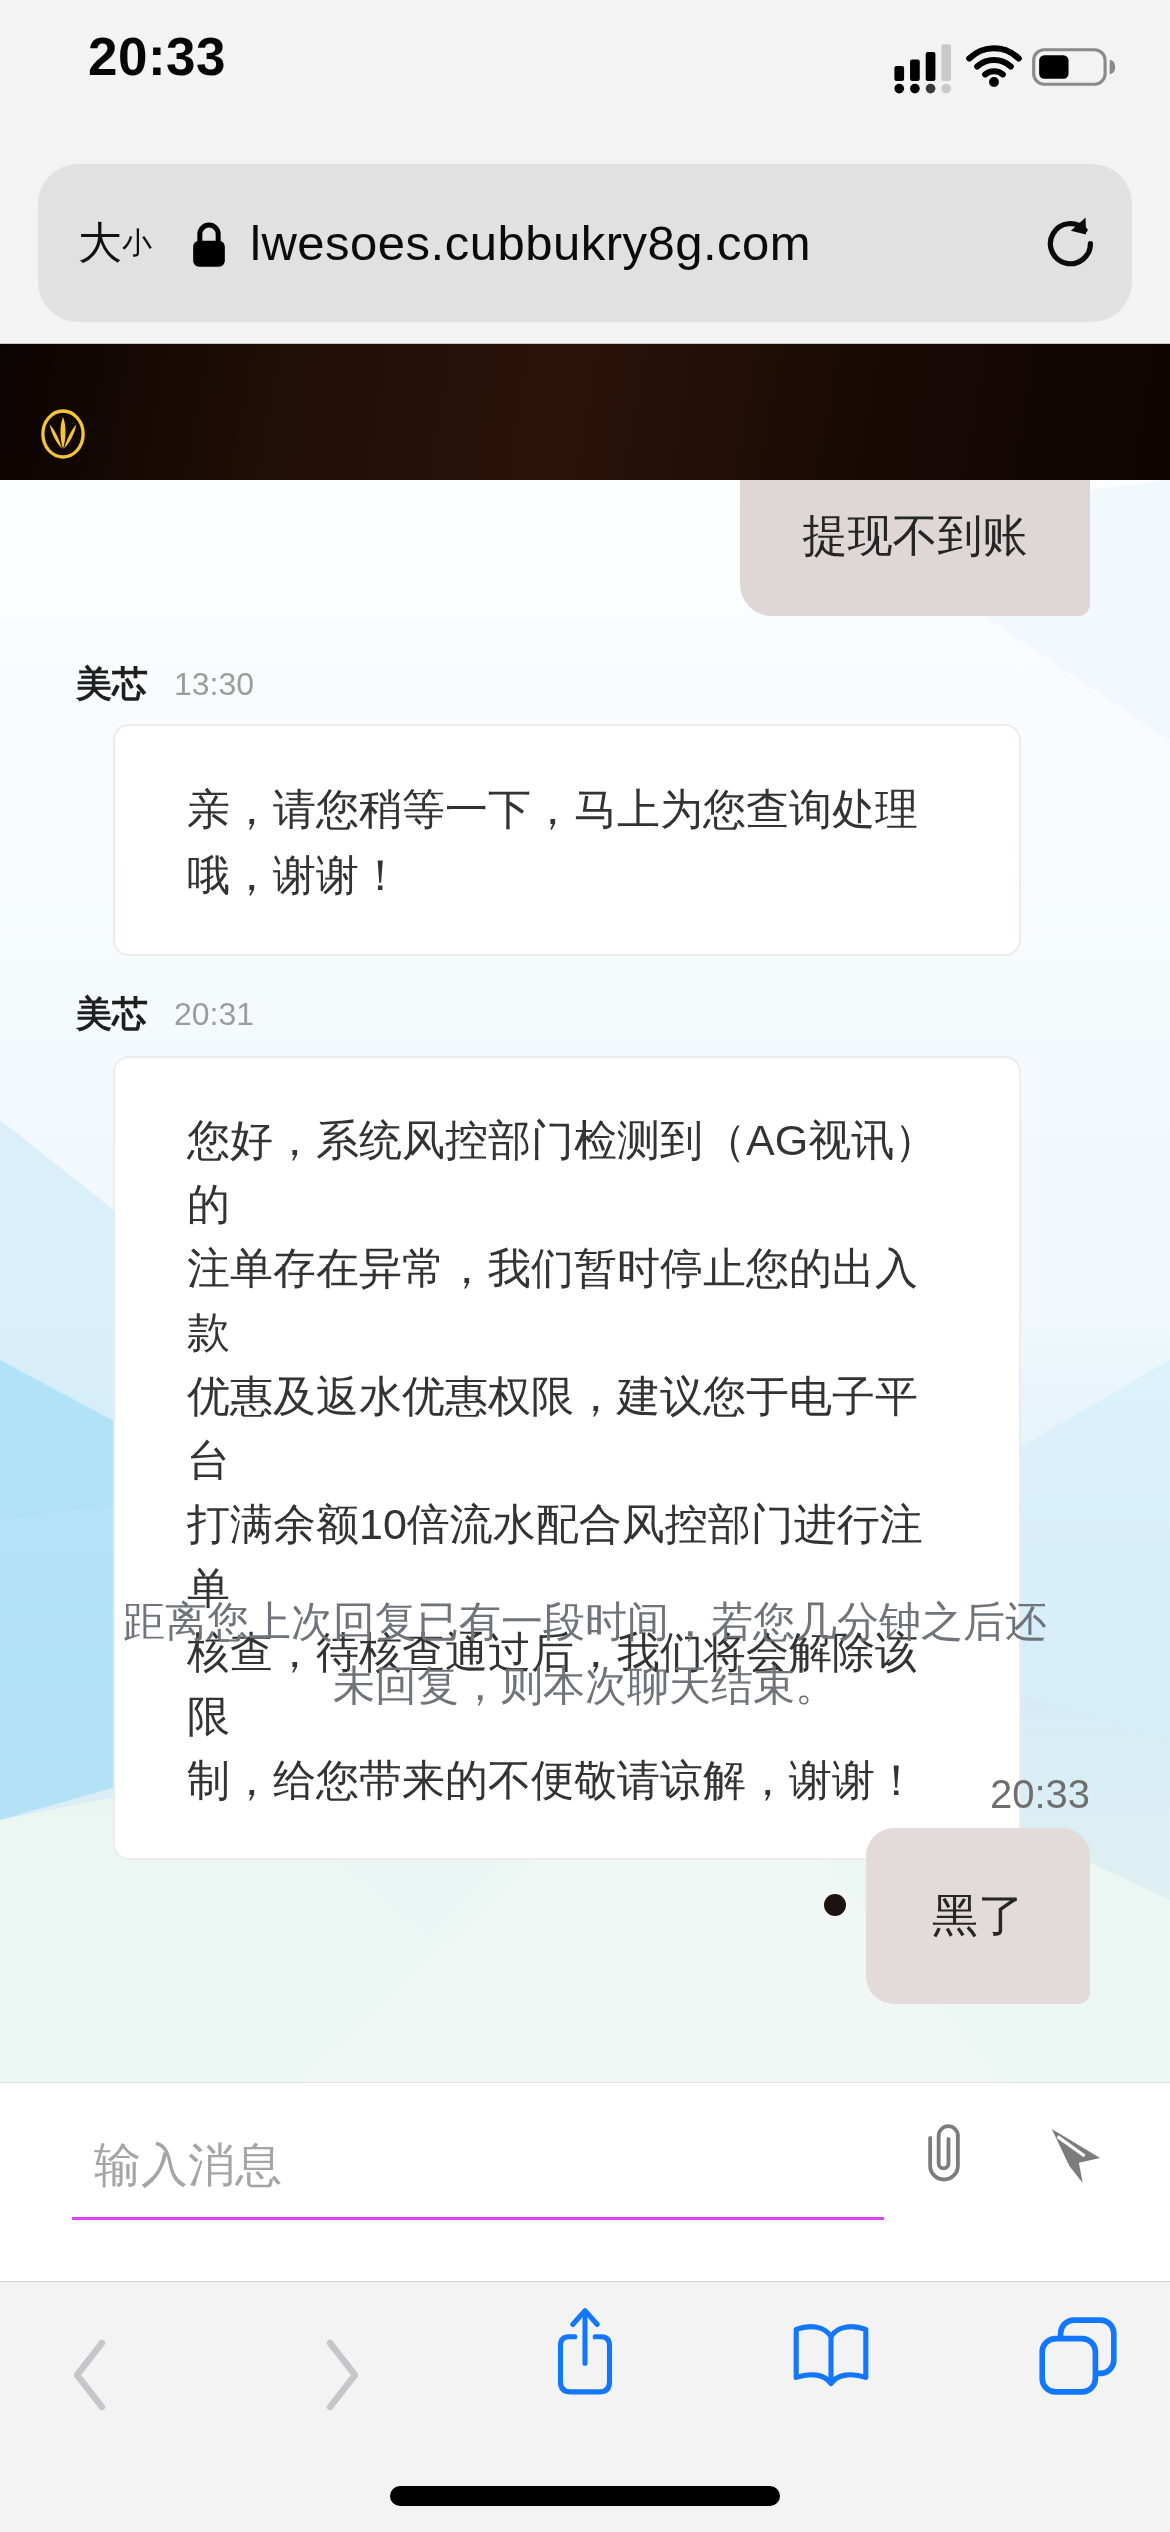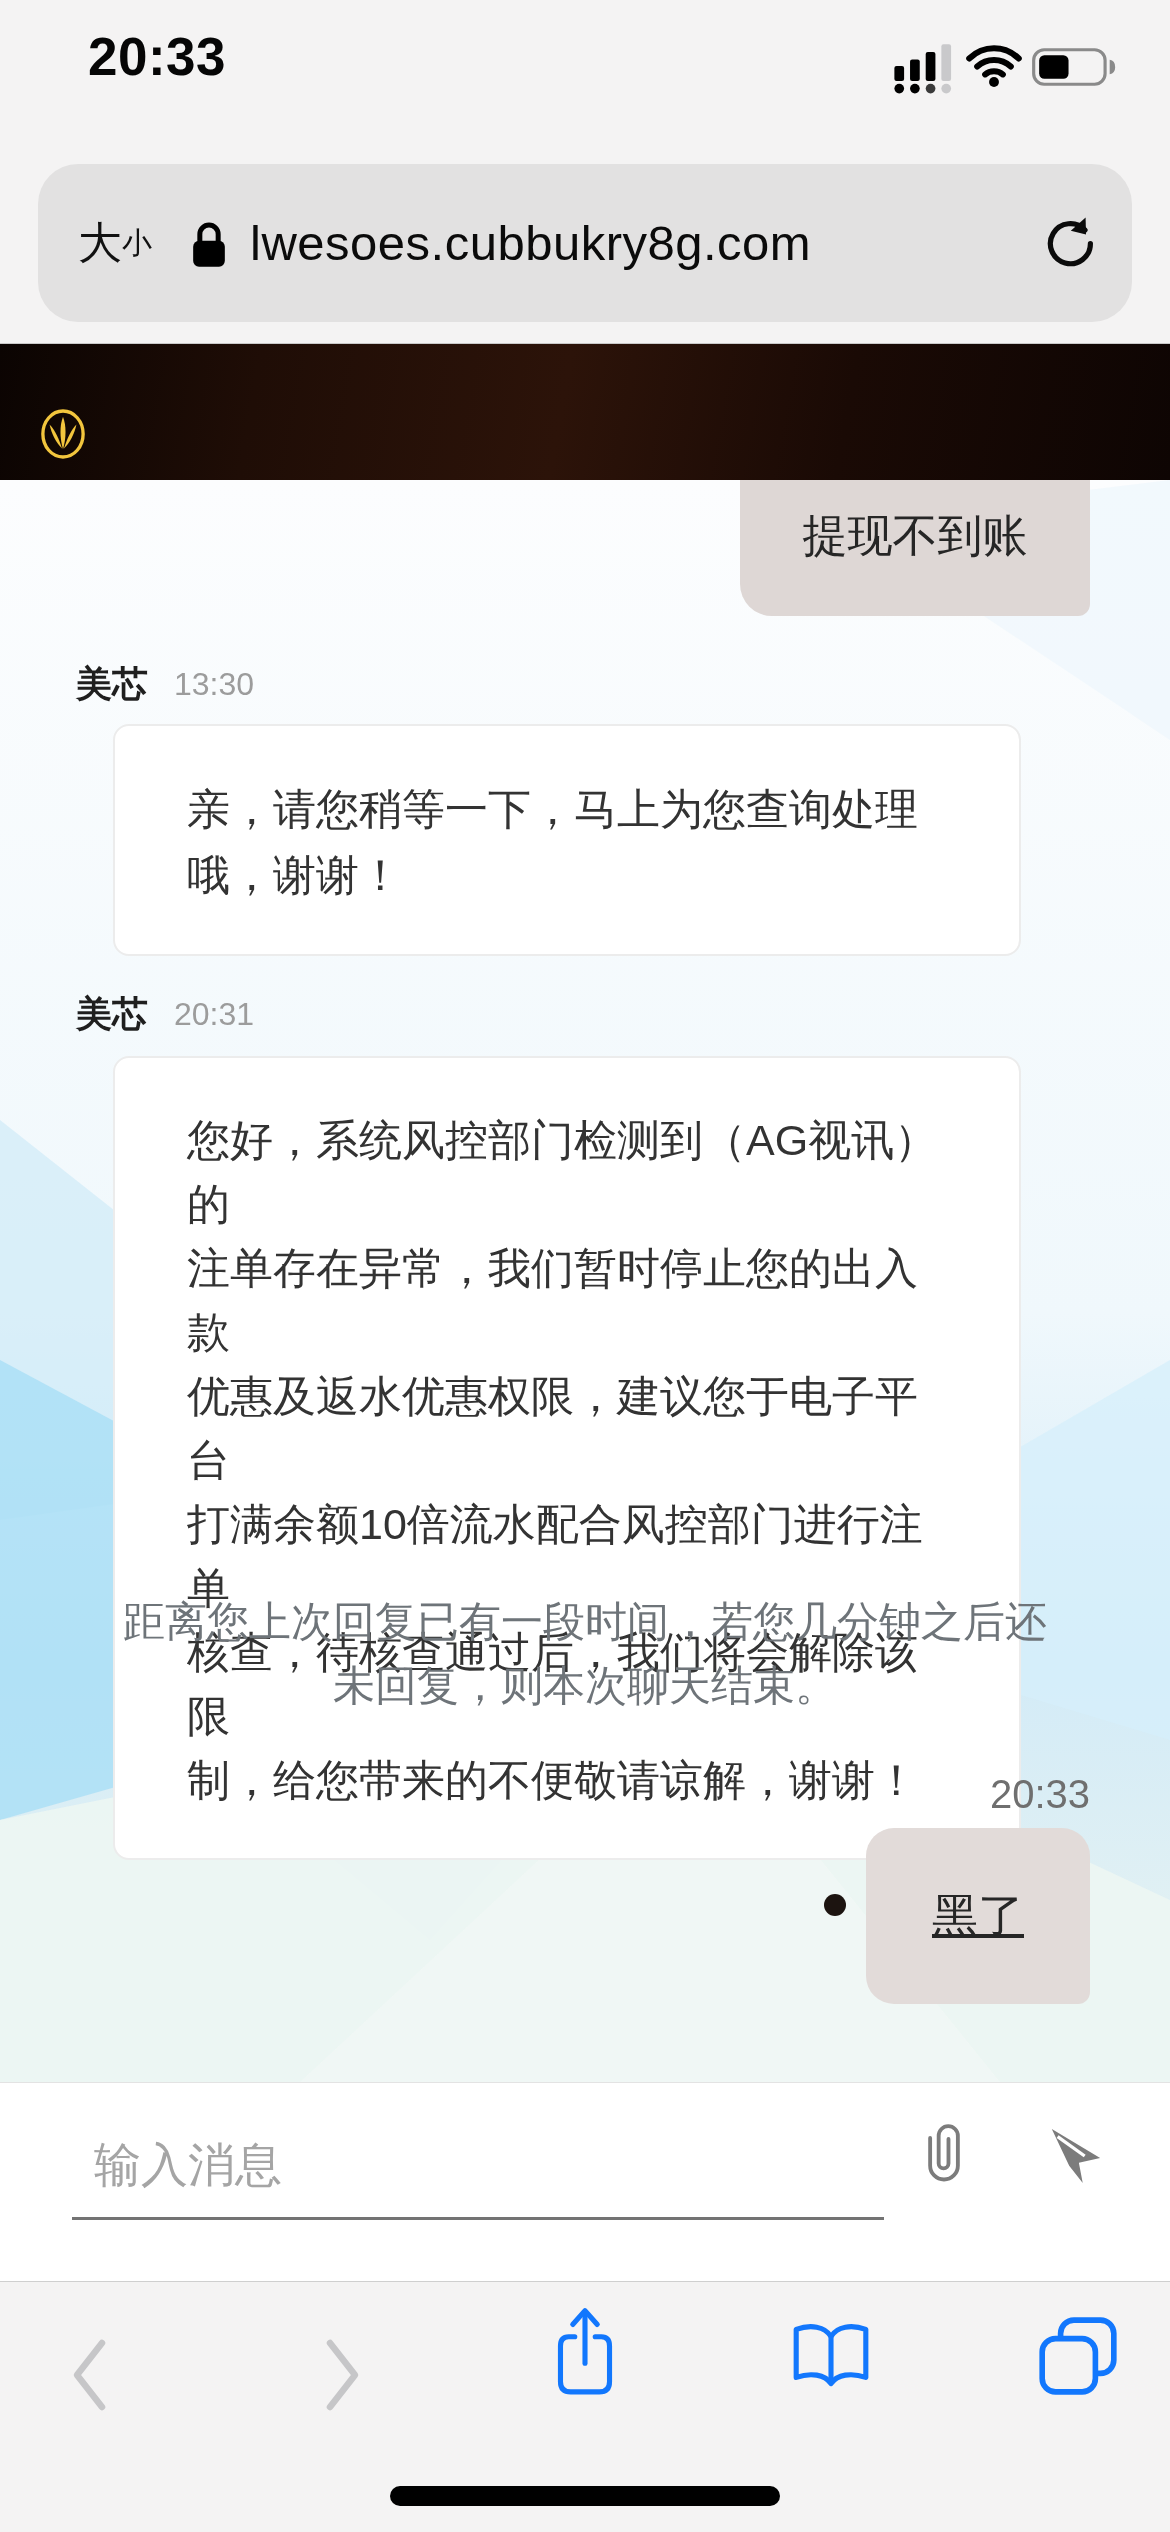--- a/index.html
+++ b/index.html
@@ -47,26 +47,26 @@
   .bubble-user{background:#ded7d5;color:#262626;}
   .msg1{position:absolute;left:740px;top:0;width:350px;height:136px;border-radius:0 0 12px 32px;font-size:45px;display:flex;justify-content:center;padding-top:26px;box-sizing:border-box;}
   .name-row{position:absolute;left:76px;display:flex;align-items:center;gap:26px;}
   .agent-name{font-size:36px;font-weight:600;color:#1f1f1f;}
   .msg-time{font-size:32px;color:#9c9c9c;}
   .bubble-agent{position:absolute;left:80px;width:908px;background:#ffffff;border:2px solid #ececec;border-radius:16px;box-sizing:border-box;font-size:43px;color:#333;line-height:66px;padding:50px 64px 46px 72px;white-space:pre-line;margin-left:33px;}
   .nr1{top:180px;} .b1{top:244px;}
   .nr2{top:510px;} .b2{top:576px;line-height:64px;}
   .notice{position:absolute;left:65px;top:1110px;width:1040px;text-align:center;font-size:42px;color:#6e7479;line-height:64px;white-space:pre-line;}
   .time2{position:absolute;right:80px;top:1292px;font-size:40px;color:#6f6f6f;}
-  .msg2{position:absolute;left:866px;top:1348px;width:224px;height:176px;border-radius:28px 28px 12px 28px;background:#e2dbd9;font-size:46px;display:flex;align-items:center;justify-content:center;text-decoration:underline;}
+  .msg2{position:absolute;left:866px;top:1348px;width:224px;height:176px;border-radius:28px 28px 12px 28px;background:#e2dbd9;font-size:46px;display:flex;align-items:center;justify-content:center;}
   .dot{position:absolute;left:824px;top:1414px;width:22px;height:22px;border-radius:50%;background:#1c1410;}
 
   
   .composer{position:absolute;left:0;top:2082px;width:1170px;height:199px;background:#fff;border-top:1px solid #e3e3e3;box-sizing:border-box;}
-  .field{position:absolute;left:72px;top:28px;width:812px;height:106px;border-bottom:3px solid #737373;}
+  .field{position:absolute;left:72px;top:28px;width:812px;height:106px;border-bottom:3px solid #d946ef;}
   .field input{width:100%;height:100%;border:none;outline:none;background:transparent;font-size:47px;color:#333;padding:0 0 0 22px;font-family:inherit;}
   .field input::placeholder{color:#a5a5a5;}
   .clip{position:absolute;left:918px;top:40px;cursor:pointer;}
   .send{position:absolute;left:1044px;top:44px;cursor:pointer;}
 
   
   .toolbar{position:absolute;left:0;top:2281px;width:1170px;height:251px;background:#f4f3f3;border-top:1px solid #cfcfcf;box-sizing:border-box;}
   .tb{position:absolute;cursor:pointer;}
   .home{position:absolute;left:390px;top:204px;width:390px;height:20px;border-radius:10px;background:#000;}
 </style>

